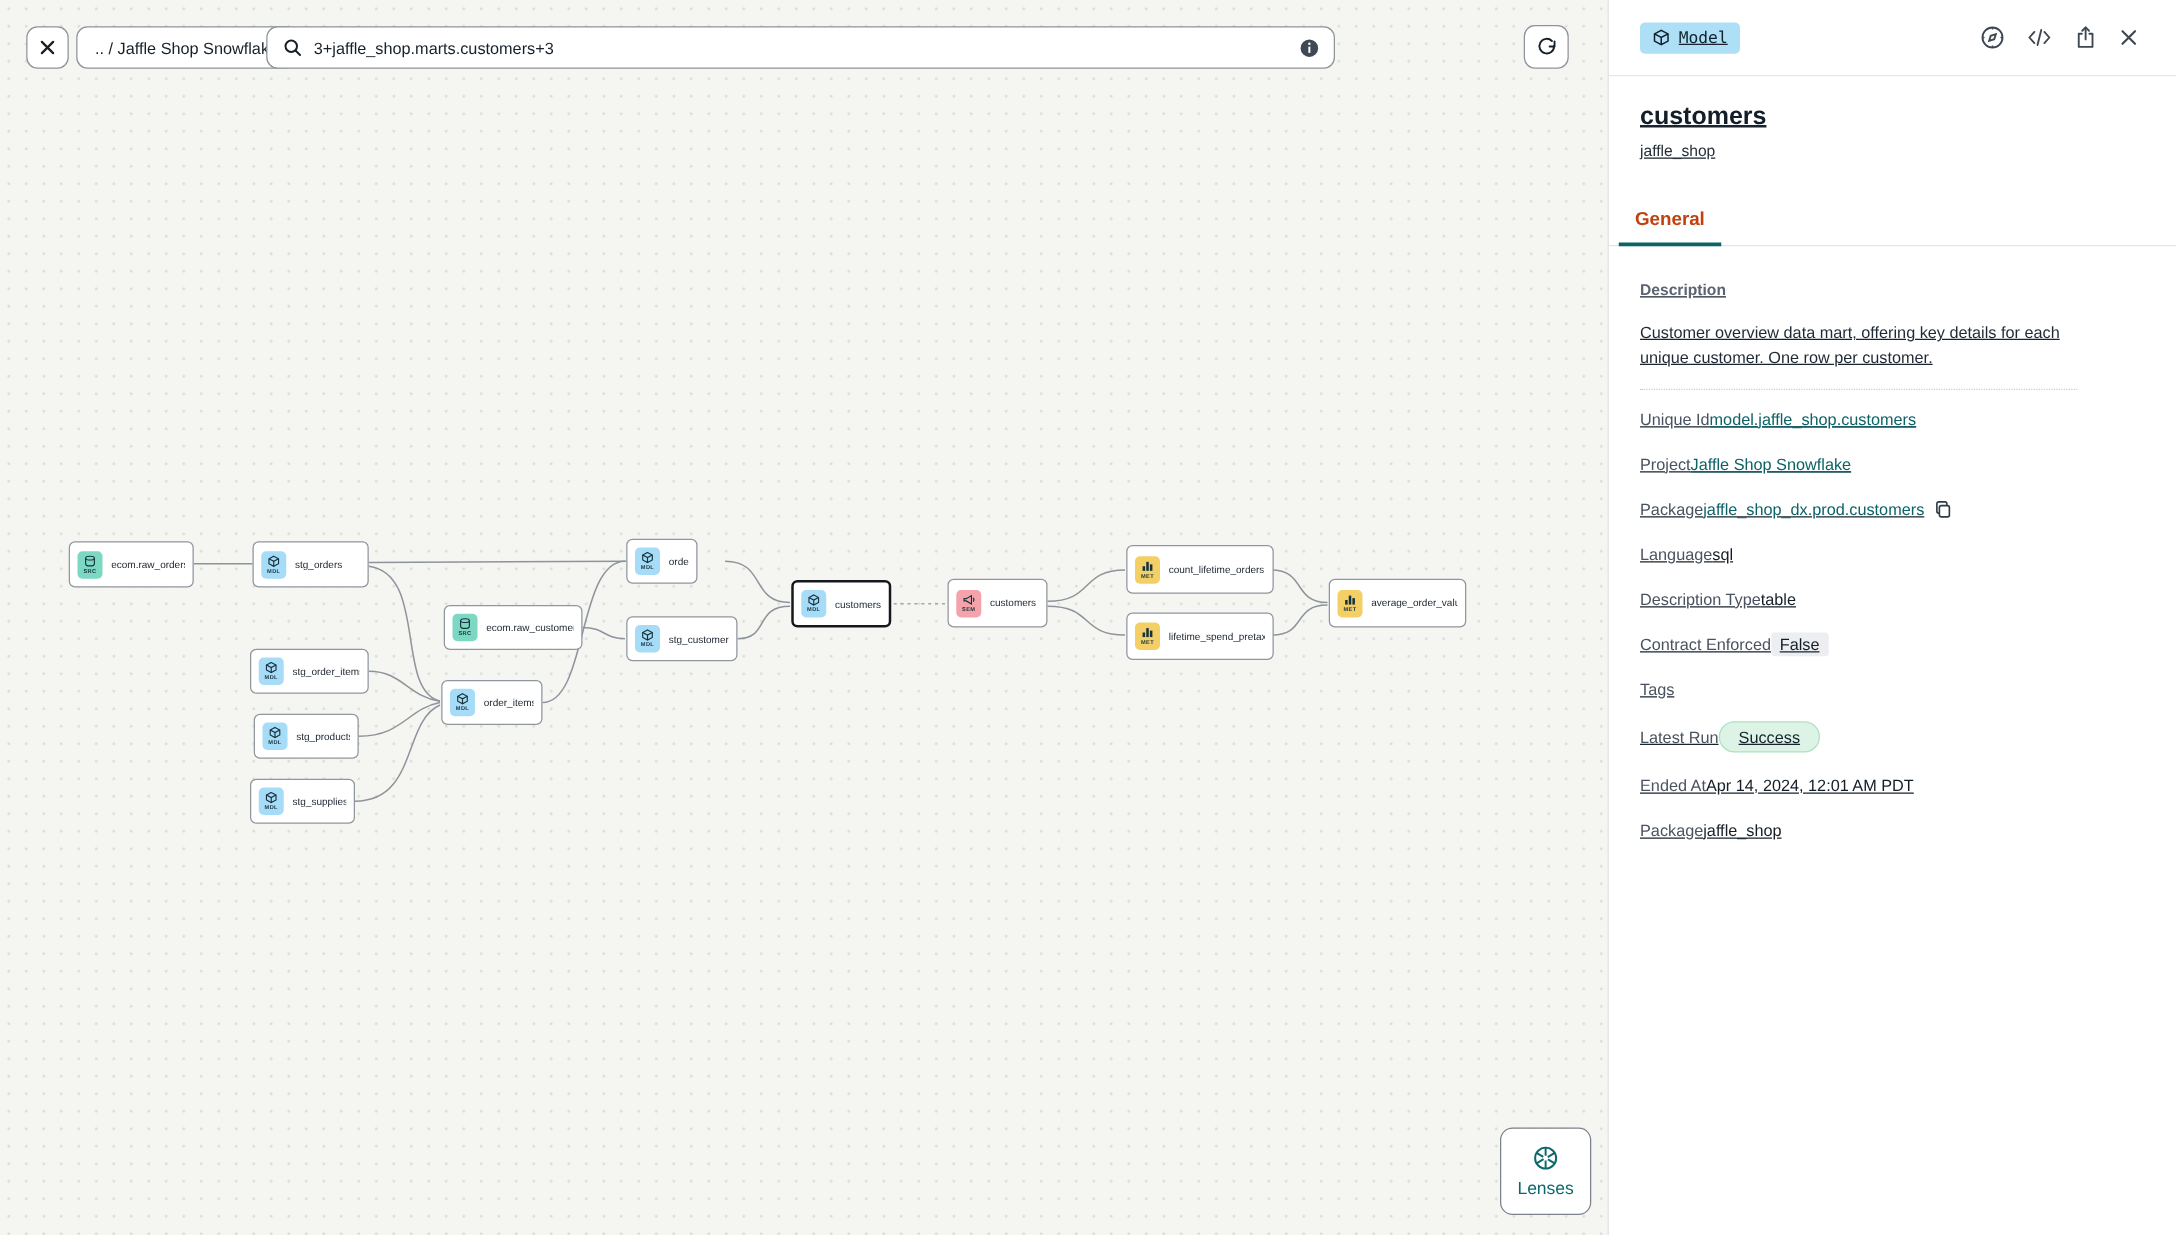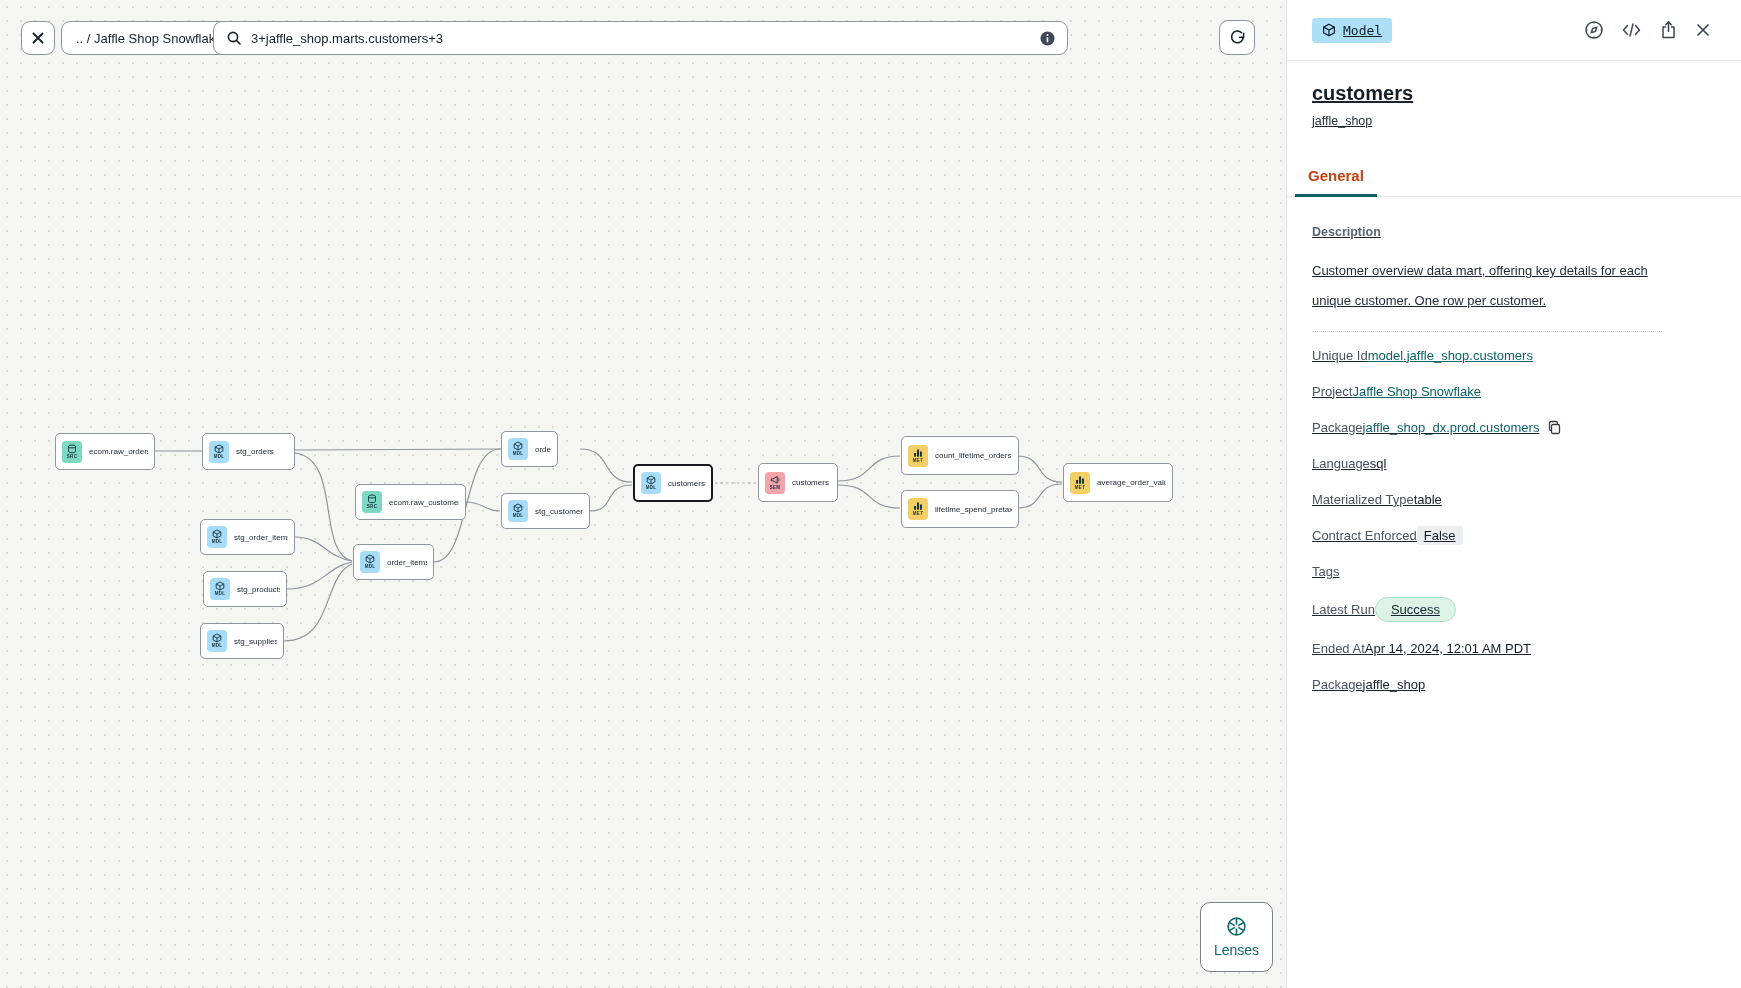--- a/index.html
+++ b/index.html
@@ -58,21 +58,21 @@
 
   .p-title { margin:21px 25px 0; font-size:20px; font-weight:bold; color:#141e28; }
   .p-subtitle { margin:9px 25px 0; font-size:12.5px; color:#252f3a; }
 
   .tabs { margin-top:30px; border-bottom:1px solid #e4e5e7; padding-left:8px; }
   .tab { display:inline-block; padding:9px 13px 10px; font-size:15px; font-weight:bold;
     color:#c2410c; border-bottom:3px solid #0c6266; margin-bottom:-1px; cursor:pointer; }
 
   .p-content { padding:28px 79px 0 25px; }
   .desc-label { font-size:12.5px; font-weight:bold; color:#5a6472; }
-  .desc-text { margin-top:17px; font-size:13px; line-height:30px; color:#1f2935; }
+  .desc-text { margin-top:17px; font-size:13px; line-height:20px; color:#1f2935; }
   .dotted-sep { border:none; border-top:1px dotted #c9ccd1; margin:15px 0 5px; }
 
   .frow { display:flex; align-items:center; justify-content:flex-start; min-height:36px; }
   .frow.tall { min-height:41px; }
   .flabel { font-size:13px; color:#4a5260; }
   .fvalue { font-size:13px; color:#141e28; text-align:right; }
   a.fvalue { color:#0c6266; text-decoration:underline; cursor:pointer; }
   .fvalue.link-plain { color:#0c6266; text-decoration:none; cursor:pointer; }
   .val-wrap { display:flex; align-items:center; gap:8px; }
   .badge-gray { background:#eceef1; border-radius:3px; padding:2px 7px; font-size:13px; color:#141e28; }
@@ -387,21 +387,21 @@
         </span>
       </span>
     </div>
 
     <div class="frow">
       <span class="flabel">Language</span>
       <span class="fvalue">sql</span>
     </div>
 
     <div class="frow">
-      <span class="flabel">Materialized Type</span>
+      <span class="flabel">Description Type</span>
       <span class="fvalue">table</span>
     </div>
 
     <div class="frow">
       <span class="flabel">Contract Enforced</span>
       <span class="badge-gray">False</span>
     </div>
 
     <div class="frow">
       <span class="flabel">Tags</span>

